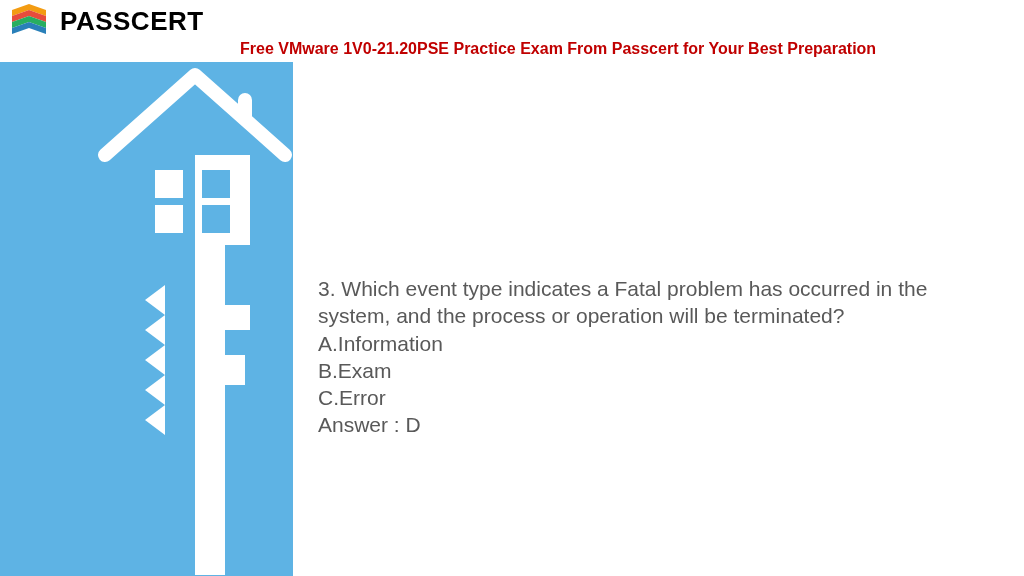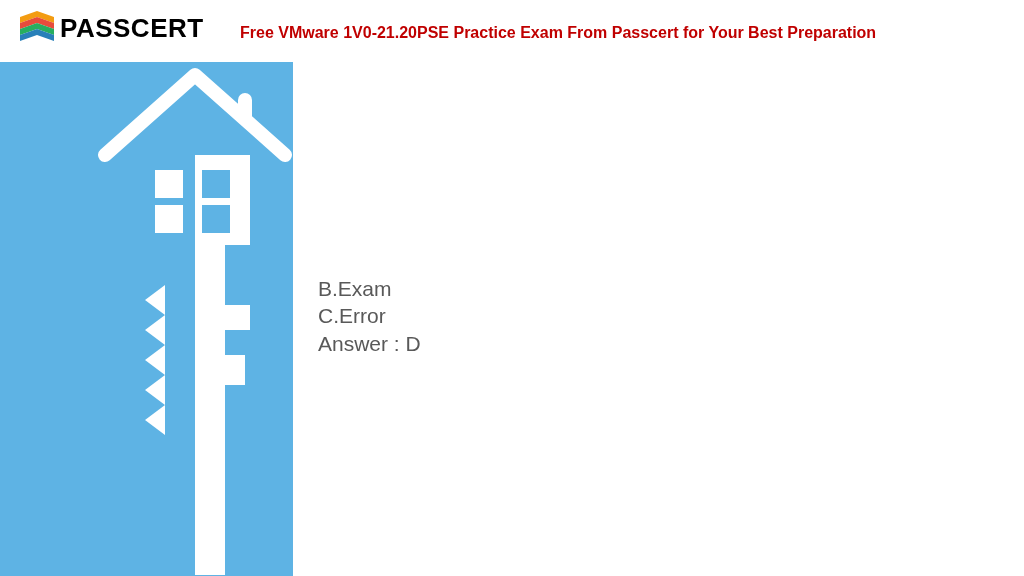--- a/index.html
+++ b/index.html
@@ -11,39 +11,40 @@
       width: 1024px;
       height: 576px;
       font-family: Arial, sans-serif;
       position: relative;
       background: white;
       overflow: hidden;
     }
     .logo-area {
       position: absolute;
       top: 0;
-      left: 8px;
+      left: 0;
       display: flex;
       align-items: center;
-      padding: 9px 8px;
+      padding: 2px 8px;
+      gap: 8px;
     }
     .logo-icon {
       width: 42px;
       height: 38px;
     }
     .logo-text {
       font-size: 26px;
       font-weight: bold;
       color: #000;
       letter-spacing: 0.5px;
       margin-left: 2px;
     }
     .header-text {
       position: absolute;
-      top: 24px;
+      top: 40px;
       left: 240px;
       font-size: 16px;
       font-weight: bold;
       color: #c00000;
     }
     .side-graphic {
       position: absolute;
       top: 62px;
       left: 0;
       width: 293px;
@@ -116,16 +117,21 @@
     <rect x="105" y="190" width="30" height="330" fill="white"></rect>
 
     <path d="M 75 230 L 55 245 L 75 260 L 55 275 L 75 290 L 55 305 L 75 320 L 55 335 L 75 350 L 55 365 L 75 380 L 75 230 Z" fill="white"></path>
 
     <path d="M 135 250 L 160 250 L 160 275 L 135 275 Z" fill="white"></path>
     <path d="M 135 300 L 155 300 L 155 330 L 135 330 Z" fill="white"></path>
   </svg>
 </div>
 
 <div class="question-area">
+  <span class="question-text">
+    <span>3.</span>
+    <span>Which event type indicates a Fatal problem has occurred in the system, and the process or operation will be terminated?</span>
+  </span>
+  <span class="option">A.Information</span>
   <span class="option">B.Exam</span>
   <span class="option">C.Error</span>
   <span class="answer-line">Answer : D</span>
 </div>
 
 </body></html>

